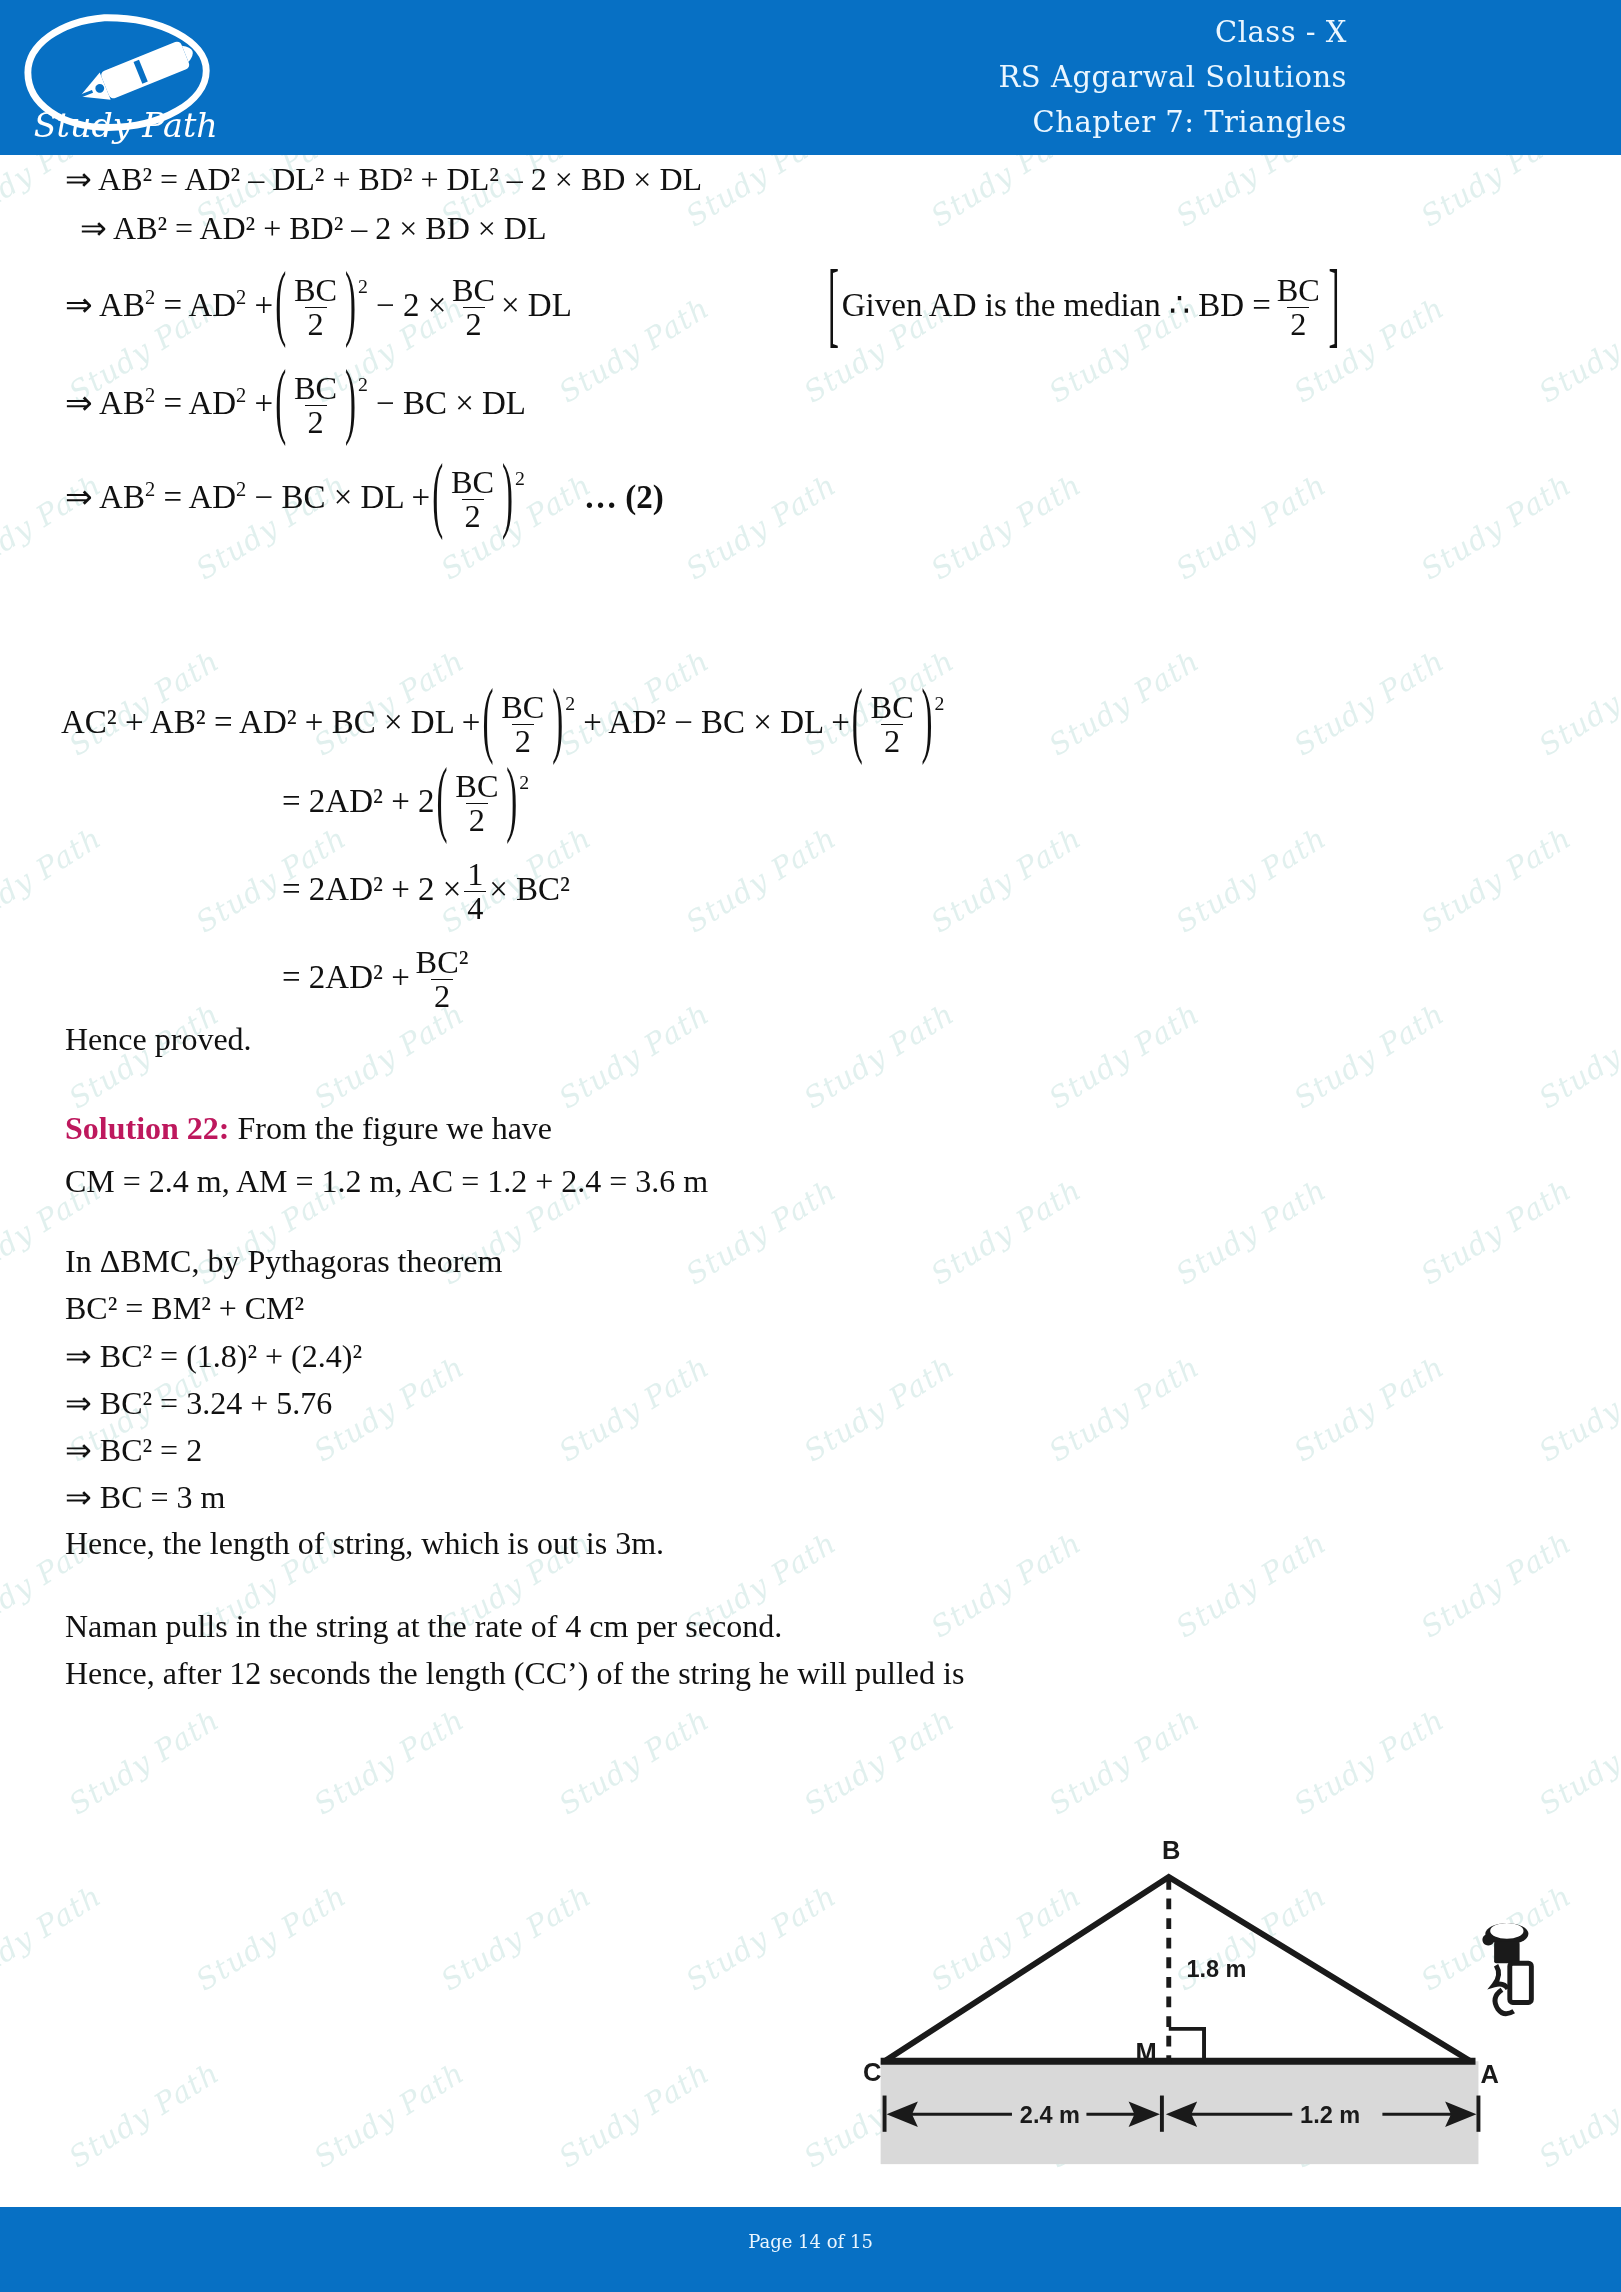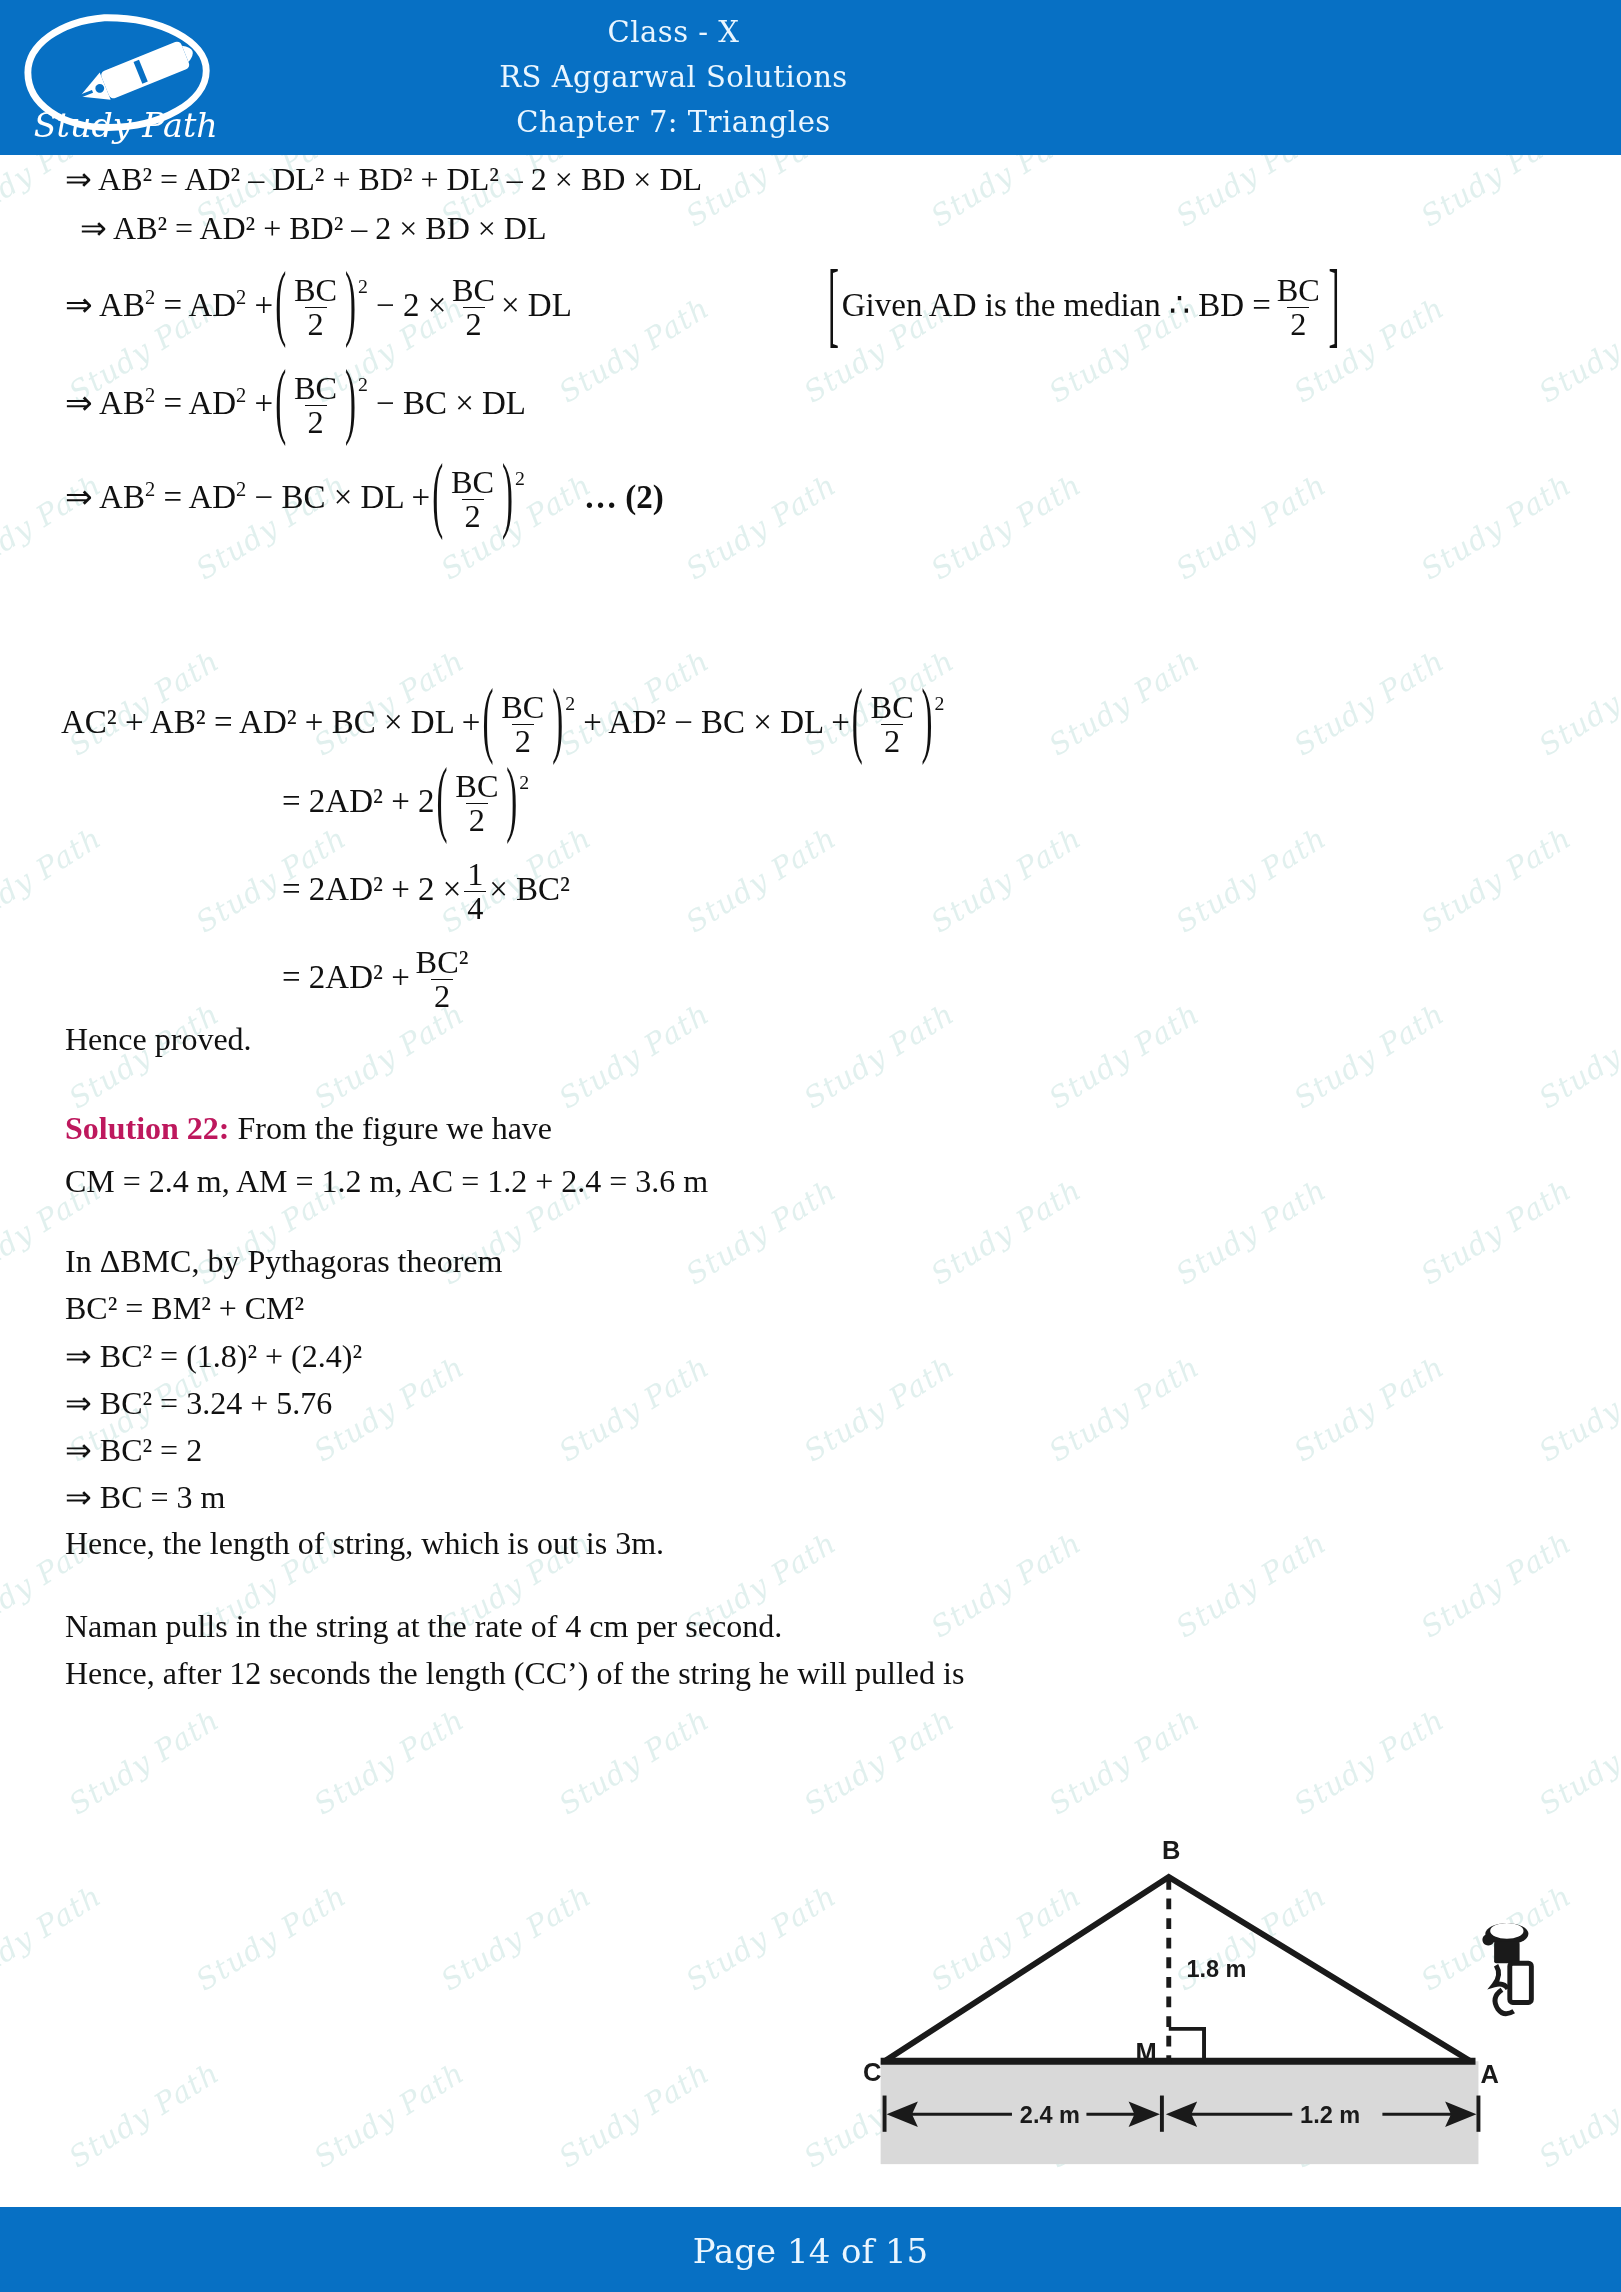--- a/index.html
+++ b/index.html
@@ -43,21 +43,21 @@
     left: 0; top: 0;
     width: 1621px;
     height: 155px;
     background: #0770c4;
     z-index: 5;
   }
   #header-title-block {
     position: absolute;
     left: 0; top: 9.8px;
     width: 1347px;
-    text-align: center;
+    text-align: right;
     color: #eaf6ff;
     font-family: "DejaVu Serif", serif;
   }
   #header-title-block .hl {
     display: block;
     font-size: 29px;
     line-height: 45px;
     letter-spacing: 0.5px;
   }
   #logo {
@@ -158,21 +158,21 @@
     background: #0770c4;
     z-index: 5;
   }
   #footer-text {
     position: absolute;
     left: 0; top: 23.5px;
     width: 1621px;
     text-align: center;
     color: #eaf6ff;
     font-family: "DejaVu Serif", serif;
-    font-size: 34px;
+    font-size: 18px;
   }
 </style>
 </head>
 <body>
 
 <div id="watermark-layer">
     <span class="wm" style="left: -59px; top: 157px; color: rgb(207, 231, 228);">Study Path</span>
     <span class="wm" style="left: 186px; top: 157px; color: rgb(207, 231, 228);">Study Path</span>
     <span class="wm" style="left: 431px; top: 157px; color: rgb(207, 231, 228);">Study Path</span>
     <span class="wm" style="left: 676px; top: 157px; color: rgb(207, 231, 228);">Study Path</span>

